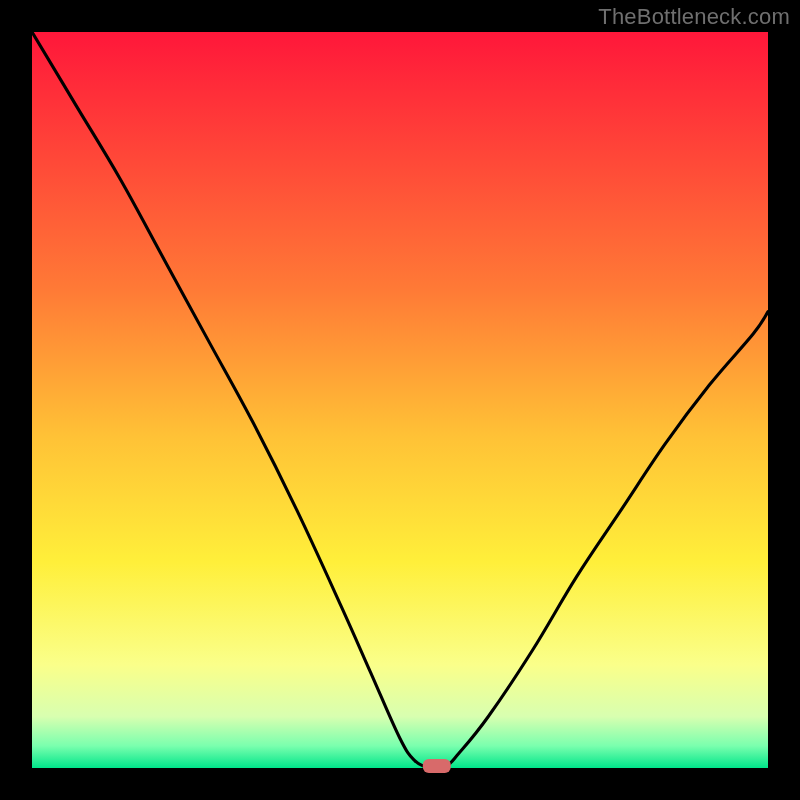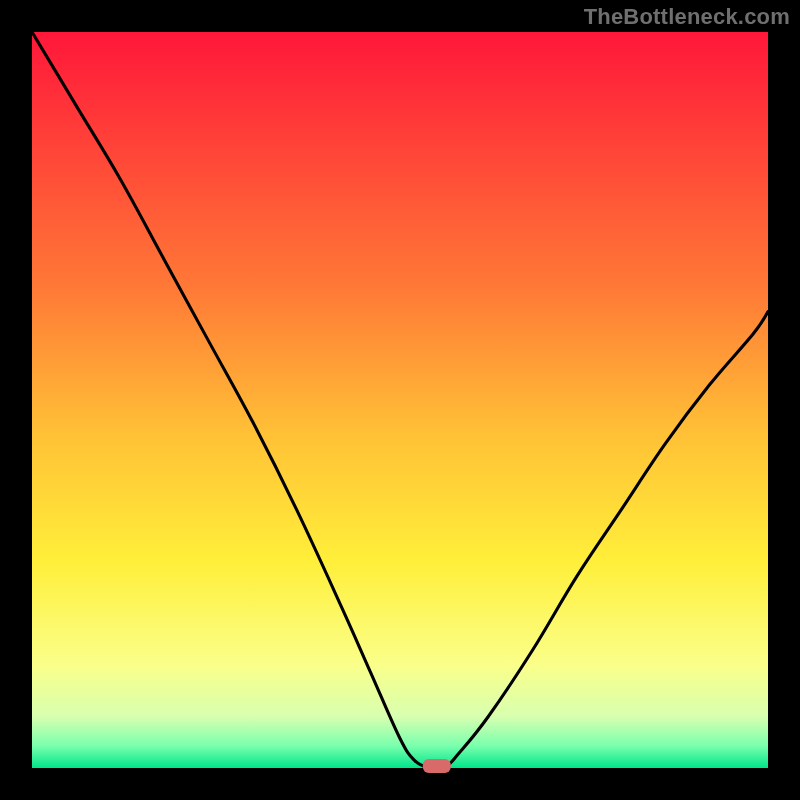--- a/index.html
+++ b/index.html
@@ -15,21 +15,21 @@
     width: 800px;
     height: 800px;
     background: #000;
   }
   .watermark {
     position: absolute;
     top: 4px;
     right: 10px;
     font-family: Arial, Helvetica, sans-serif;
     font-size: 22px;
-    font-weight: 700;
+    font-weight: 400;
     color: #6f6f6f;
     letter-spacing: 0.2px;
     z-index: 5;
   }
   svg {
     position: absolute;
     left: 0;
     top: 0;
   }
 </style>

